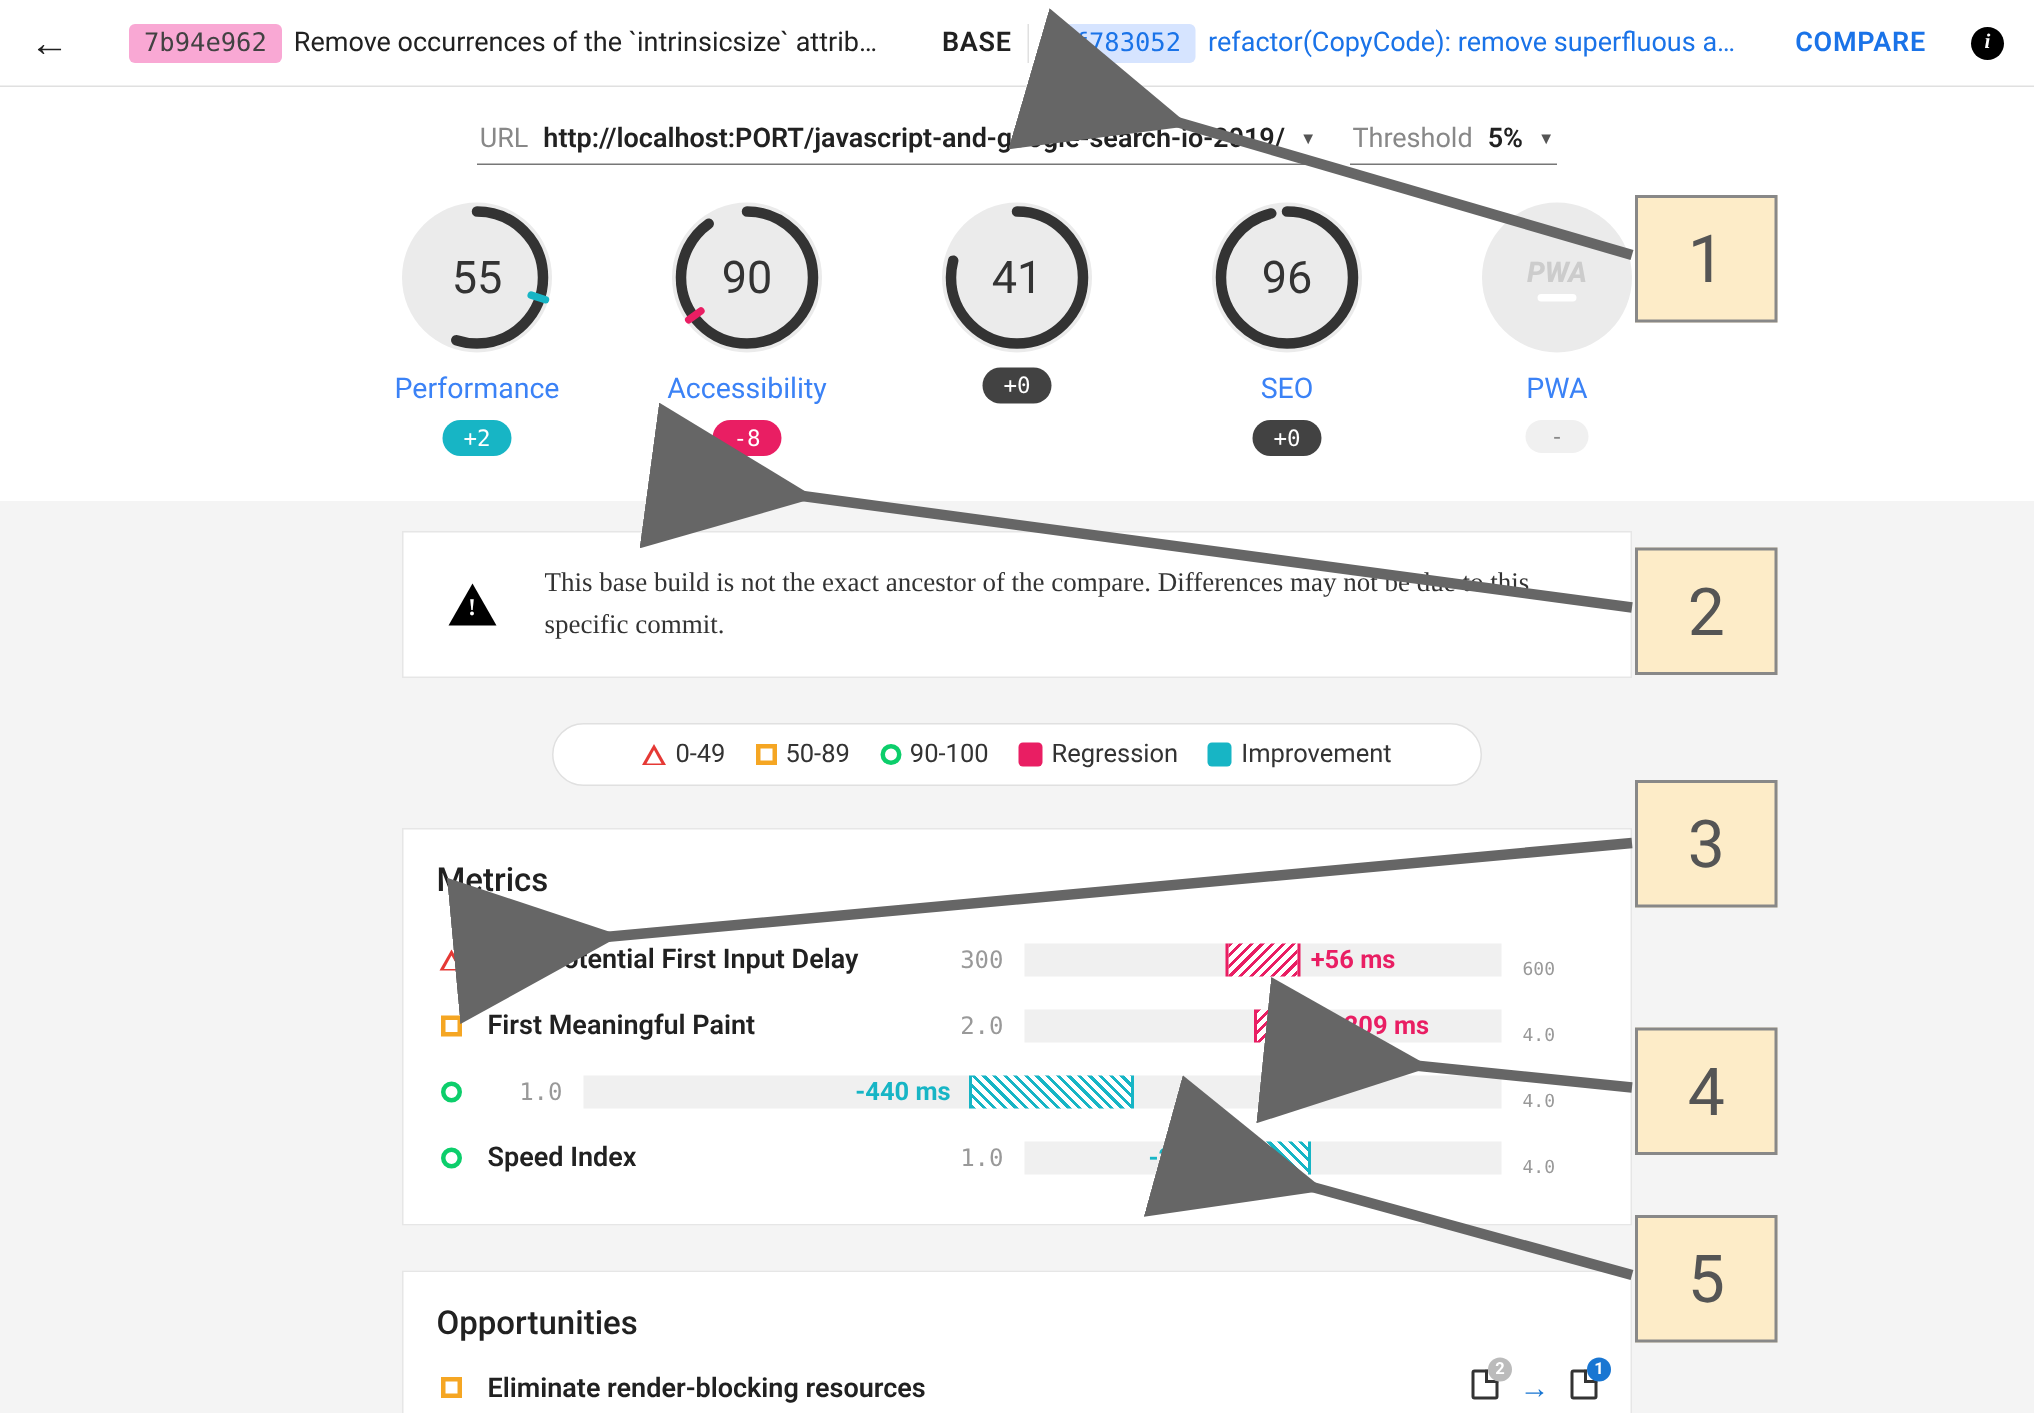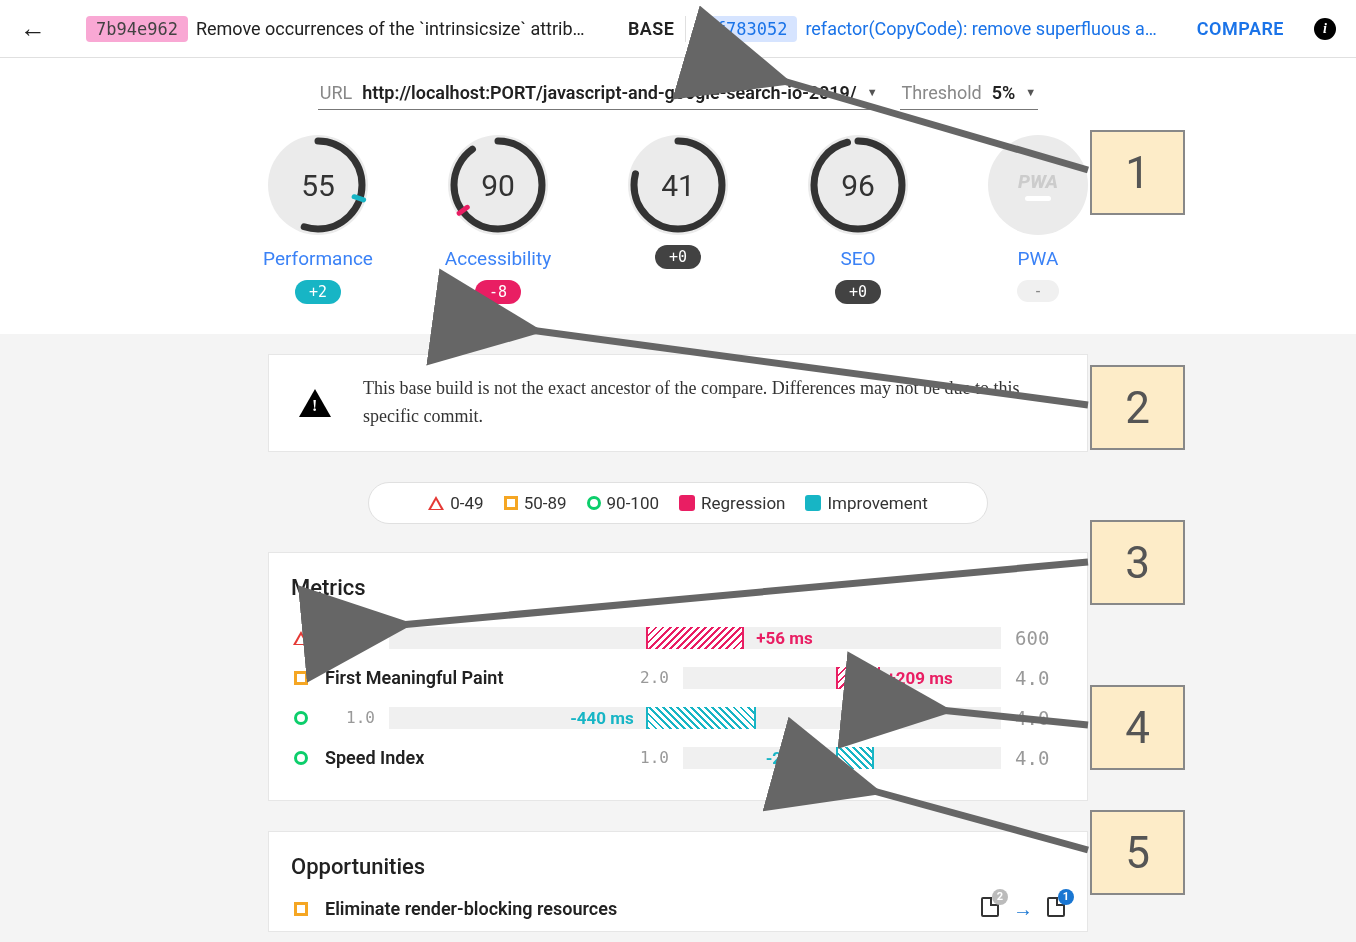--- a/index.html
+++ b/index.html
@@ -125,21 +125,21 @@
   .shape-box-teal { width:16px;height:16px; background:#17b5c5; border-radius:3px; display:inline-block;}
 
   .panel h2 { font-size: 22px; font-weight:500; margin-bottom: 18px;}
   .metric-row {
     display:flex; align-items:center; gap:14px; padding: 9px 0; font-size:18px;
   }
   .metric-icon { width:20px; display:flex; justify-content:center;}
   .metric-name { flex: 0 0 280px; font-weight:600;}
   .metric-low { width:50px; color:#999; font-family:ui-monospace,Menlo,monospace; font-size:16px; text-align:right;}
   .metric-bar { flex:1; height:22px; background:#f0f0f0; position:relative; display:flex; align-items:center;}
-  .metric-high { width:50px; color:#999; font-family:ui-monospace,Menlo,monospace; font-size:19px; text-align:left;}
+  .metric-high { width:50px; color:#999; font-family:ui-monospace,Menlo,monospace; font-size:12px; text-align:left;margin-top:12px;}
   .bar-seg { height:100%; position:absolute; }
   .hatch-pink {
     background: repeating-linear-gradient(135deg, #e91e63 0 2px, #fff 2px 5px);
     border-left:2px solid #e91e63; border-right:2px solid #e91e63;
   }
   .hatch-teal {
     background: repeating-linear-gradient(45deg, #17b5c5 0 2px, #fff 2px 5px);
     border-left:2px solid #17b5c5; border-right:2px solid #17b5c5;
   }
   .metric-delta {
@@ -288,20 +288,21 @@
       </span>
   </div>
 
   <div class="panel">
     <h2>Metrics</h2>
     <div id="metrics-list">
     <div class="metric-row">
       <span class="metric-icon">
             <span class="shape-tri"></span>
           </span>
+      <span class="metric-name">Max Potential First Input Delay</span>
       <span class="metric-low">300</span>
       <div class="metric-bar">
         <div class="bar-seg hatch-pink" style="left:42%; width:16%"></div>
         <span class="metric-delta delta-pink" style="left:60%">+56 ms</span>
       </div>
       <span class="metric-high">600</span>
     </div>
     <div class="metric-row">
       <span class="metric-icon">
             <span class="shape-sq"></span>

